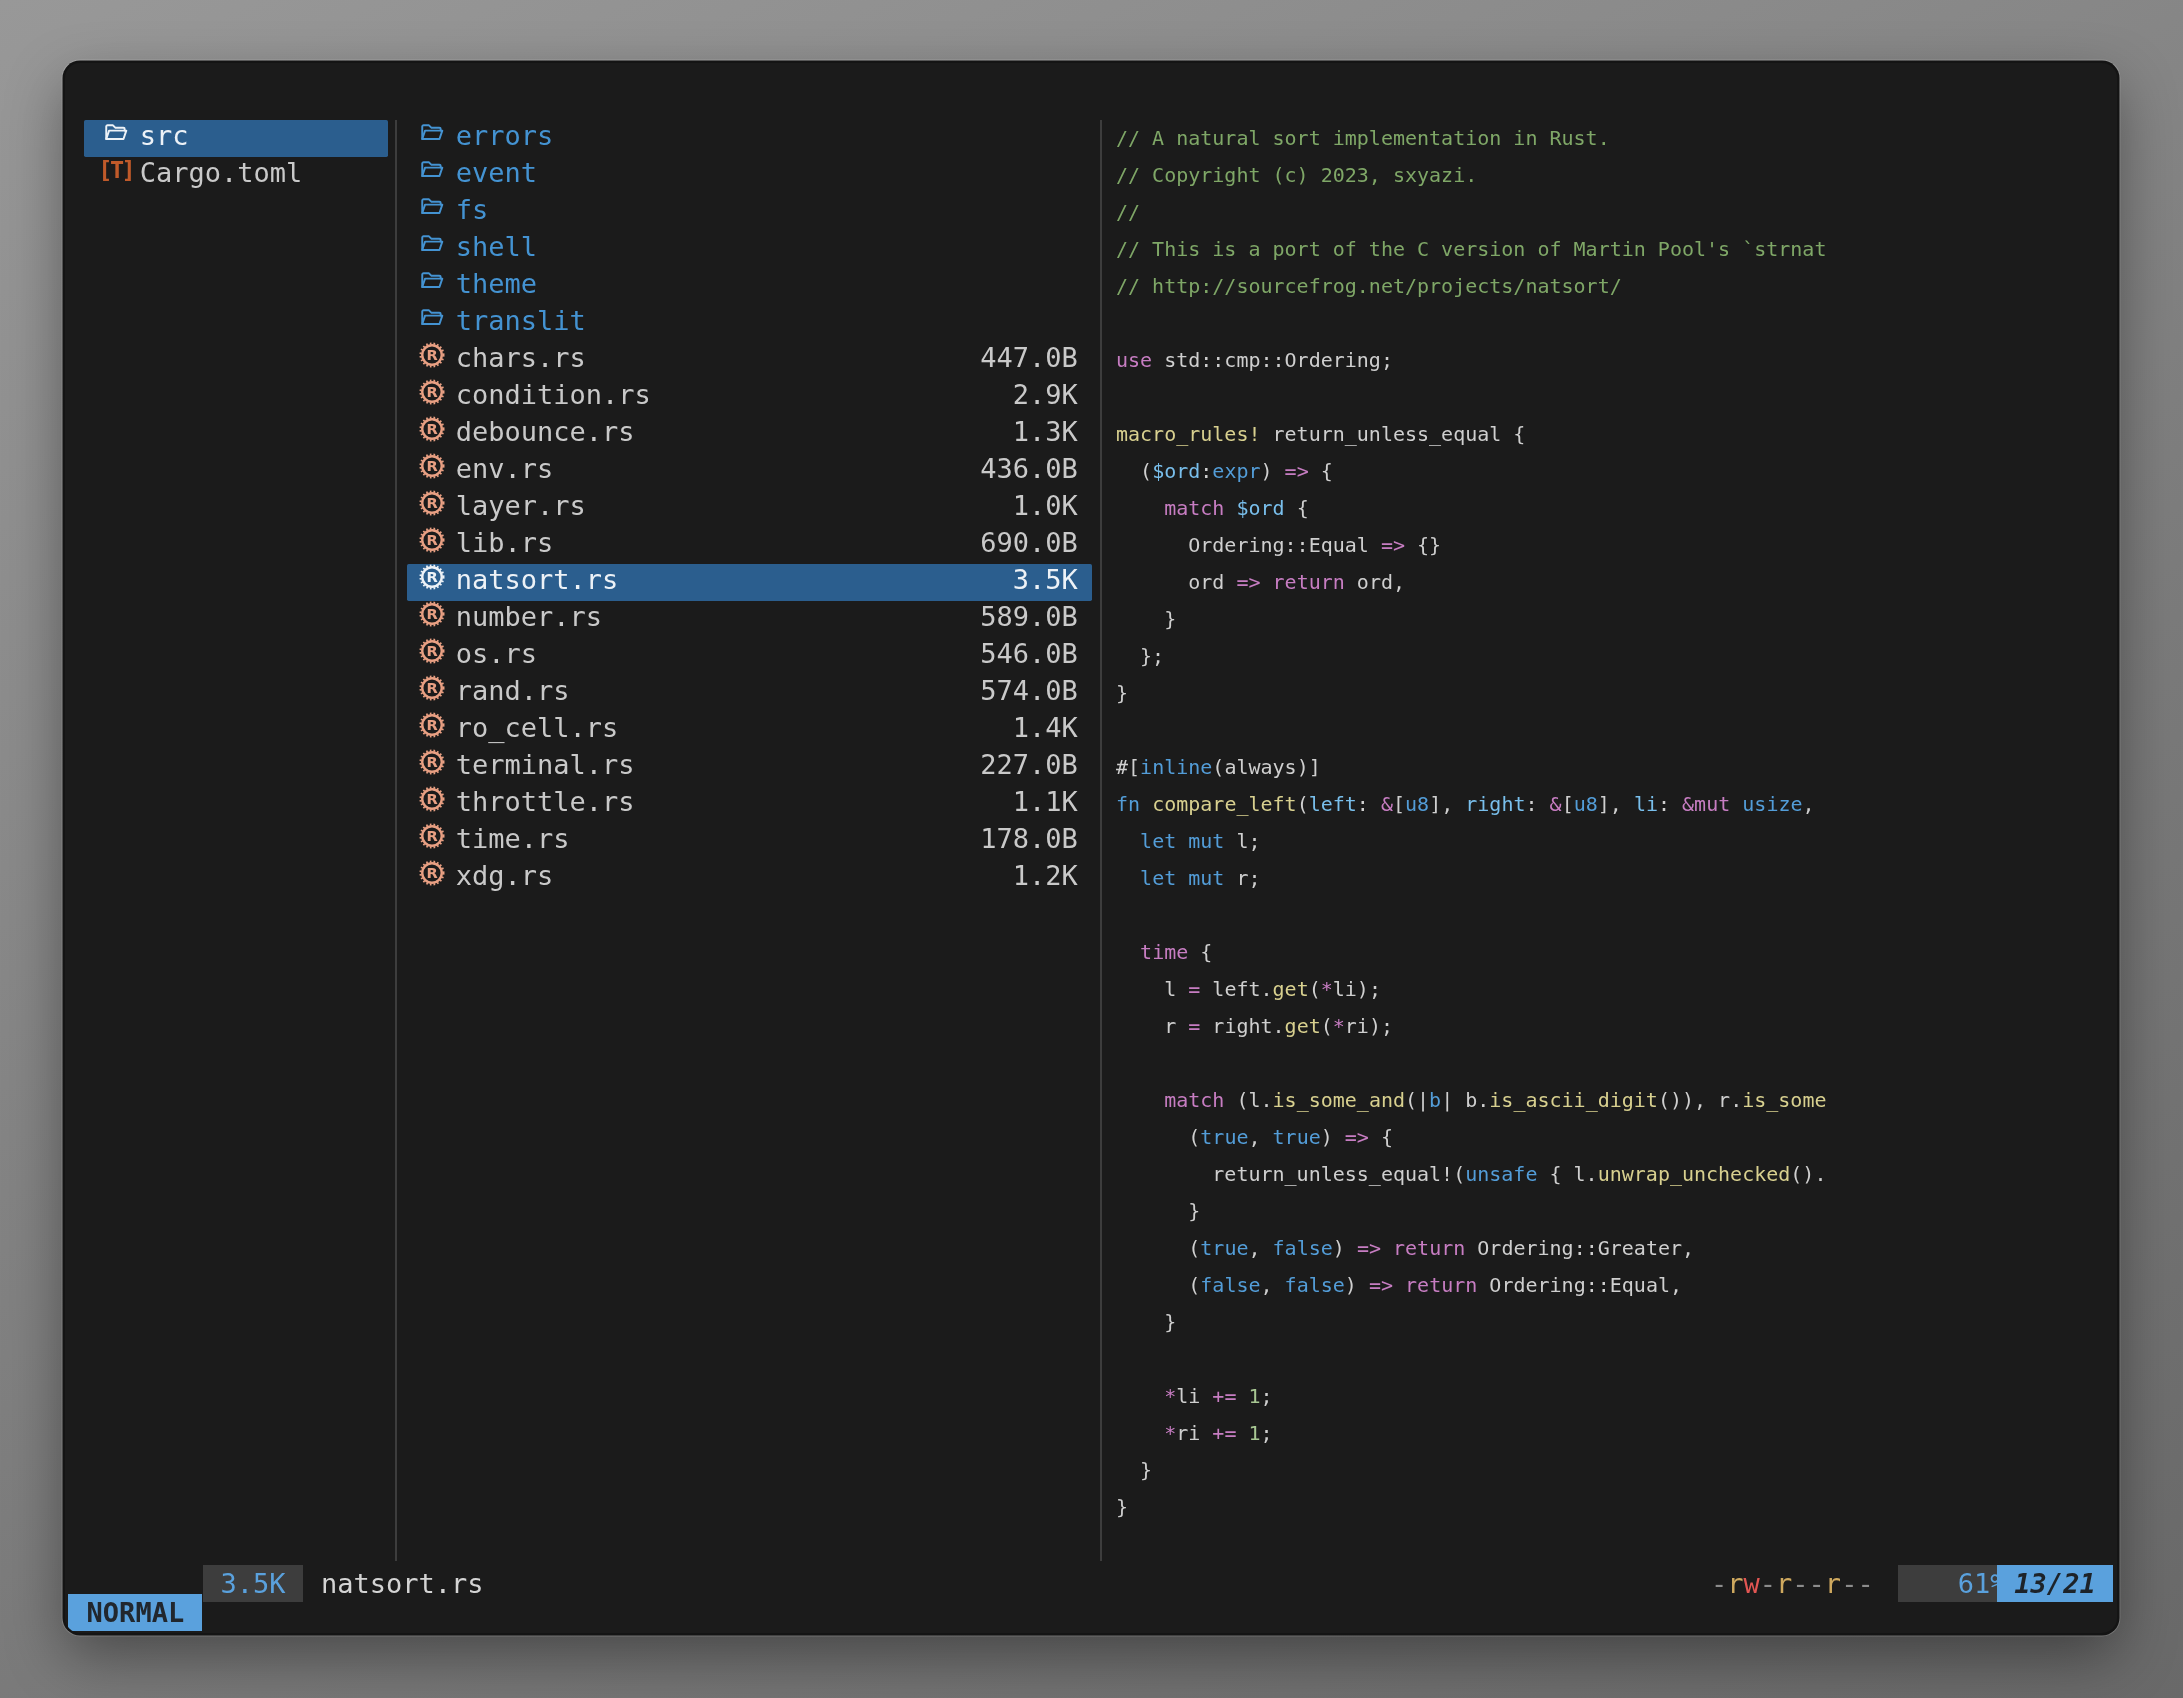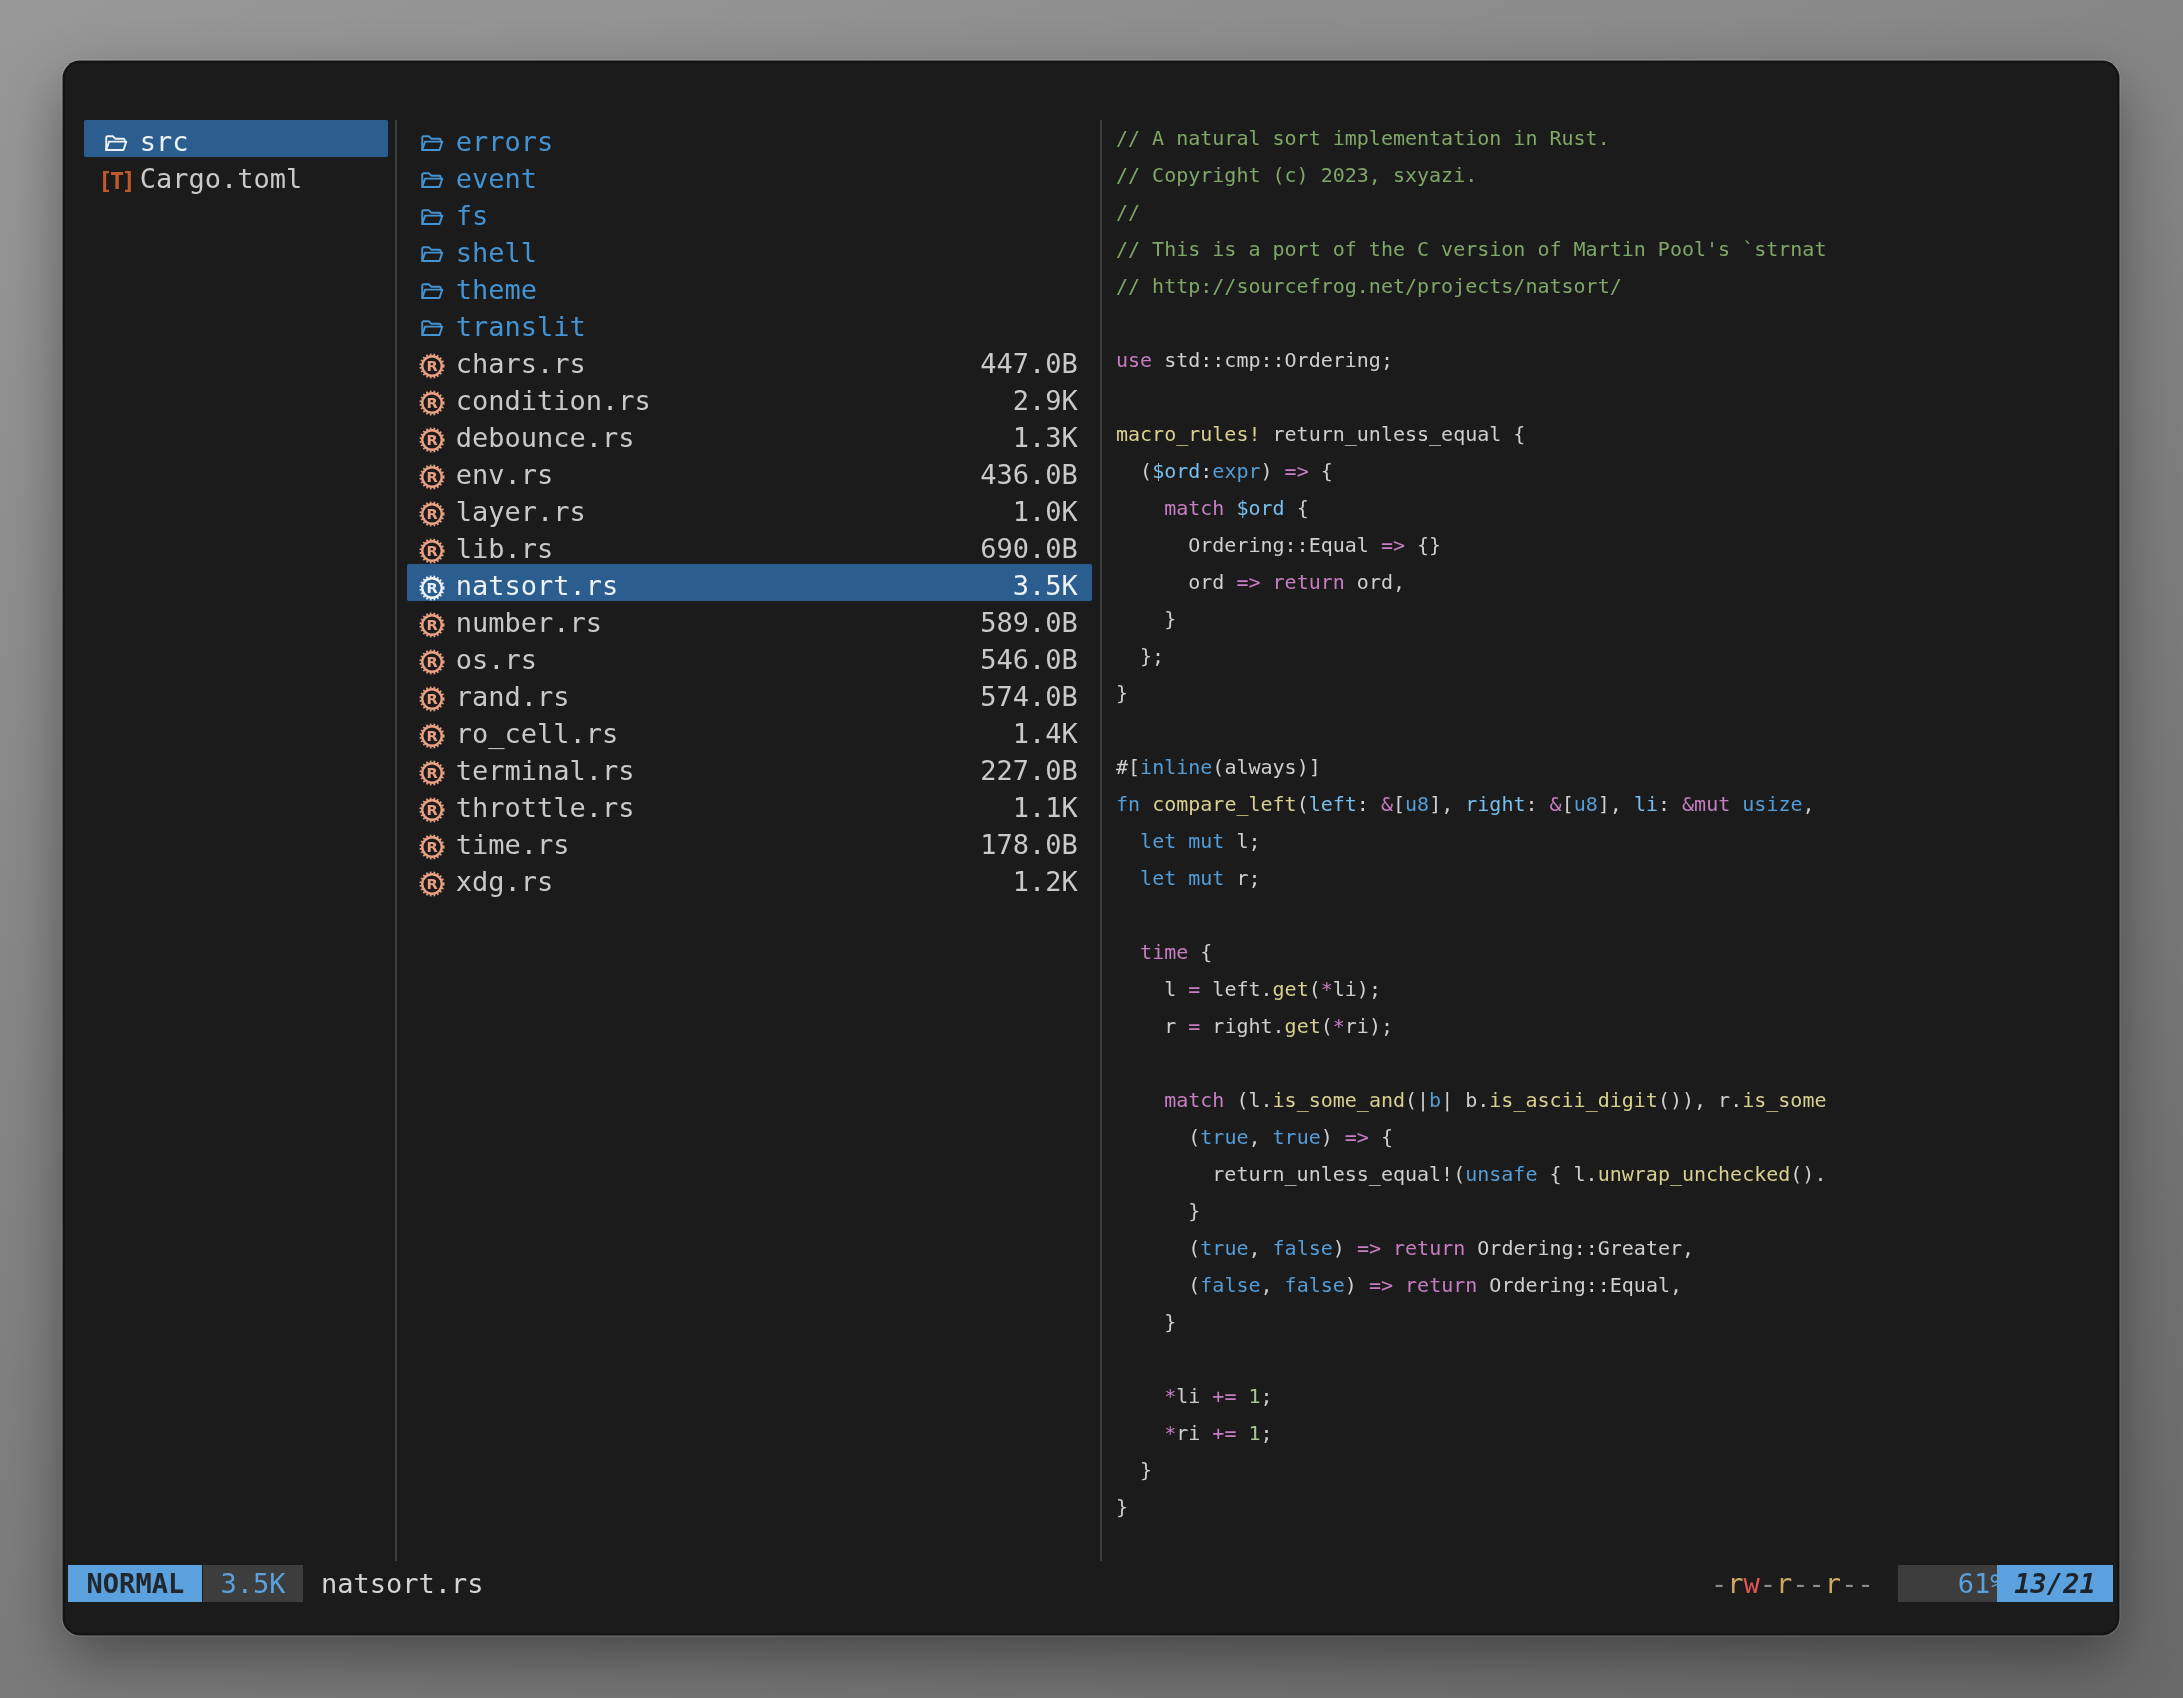--- a/index.html
+++ b/index.html
@@ -15,42 +15,42 @@
     box-shadow:0 0 0 2.5px #141414,0 0 0 3.4px rgba(255,255,255,.18),0 22px 59px rgba(0,0,0,.40);
     overflow:hidden;
   }
   .pane{position:absolute;top:57px;}
   .pane-parent{left:18.5px;width:304px;}
   .pane-current{left:342px;width:685px;}
   .pane-preview{left:1051px;width:998px;height:1445px;overflow:hidden;}
   .sep{position:absolute;top:57px;width:1.7px;height:1441px;background:var(--sep,#3d3d3d);}
   .sep1{left:330px;} .sep2{left:1035px;}
 
-  .row{height:37px;display:flex;align-items:flex-end;font-size:27px;color:var(--gray,#c9c9c9);border-radius:1.7px;}
+  .row{height:37px;display:flex;align-items:flex-start;font-size:27px;color:var(--gray,#c9c9c9);border-radius:1.7px;}
   .pane-parent .row{padding-left:19.3px;}
   .pane-current .row{padding-left:11.7px;padding-right:14.3px;}
   .row.selected{background:var(--sel,#2b5e8e);}
   .ficon{width:26px;height:26px;flex:none;margin-right:11px;display:inline-flex;align-items:center;justify-content:center;overflow:visible;}
   .ficon svg{width:26px;height:26px;display:block;}
   .row.folder .ficon, .row.folder .fname{color:var(--blue,#4493d2);}
   .row.rust .ficon{color:var(--rust,#e9a083);}
   .row.toml .ficon{color:var(--toml,#c05a2a);font-weight:bold;font-size:23.5px;letter-spacing:-2.5px;white-space:nowrap;}
   .row.selected .ficon, .row.selected .fname, .row.selected .fsize{color:#edf2f7 !important;}
   .fname{white-space:nowrap;}
   .fsize{margin-left:auto;white-space:nowrap;}
 
   .code-line{height:37px;line-height:37px;font-size:20px;white-space:pre;}
   .c-fg{color:var(--fg,#cfcfcf);} .c-comment{color:var(--comment,#7fa767);}
   .c-kw{color:var(--kw,#c77dc2);} .c-kw2{color:var(--kw2,#539dd8);}
   .c-param{color:var(--param,#79bfec);} .c-func{color:var(--func,#d8d08f);}
   .c-num{color:var(--num,#a8c793);}
 
   .statusbar{position:absolute;left:0;top:1502px;width:100%;height:37px;font-size:27px;}
   .badge{position:absolute;top:0;height:37px;display:flex;align-items:center;justify-content:center;white-space:nowrap;}
-  .badge-mode{left:3.4px;width:134px;background:var(--accent,#5aa1dd);color:#21272e;font-weight:bold;}
+  .badge-mode{left:3.4px;width:134px;background:var(--accent,#5aa1dd);color:#21272e;font-weight:bold;margin-top:29px;}
   .badge-size{left:138px;width:100px;background:var(--badge_bg,#3d3d3d);color:var(--accent,#5aa1dd);}
   .status-filename{position:absolute;left:256px;top:0;line-height:37px;color:#d4d4d4;white-space:nowrap;}
   .perms{position:absolute;left:1646px;top:0;line-height:37px;letter-spacing:0;white-space:pre;}
   .p-dim{color:var(--dim,#8c8c8c);} .p-gold{color:var(--gold,#cfa95f);} .p-red{color:var(--red,#e25653);}
   .badge-percent{left:1833px;width:122px;background:var(--badge_bg,#3d3d3d);color:var(--accent,#5aa1dd);justify-content:flex-end;padding-right:13.4px;box-sizing:border-box;}
   .badge-position{left:1932px;width:116px;background:var(--accent,#5aa1dd);color:#1d2329;font-weight:bold;font-style:italic;}
 </style>
 </head>
 <body>
 

